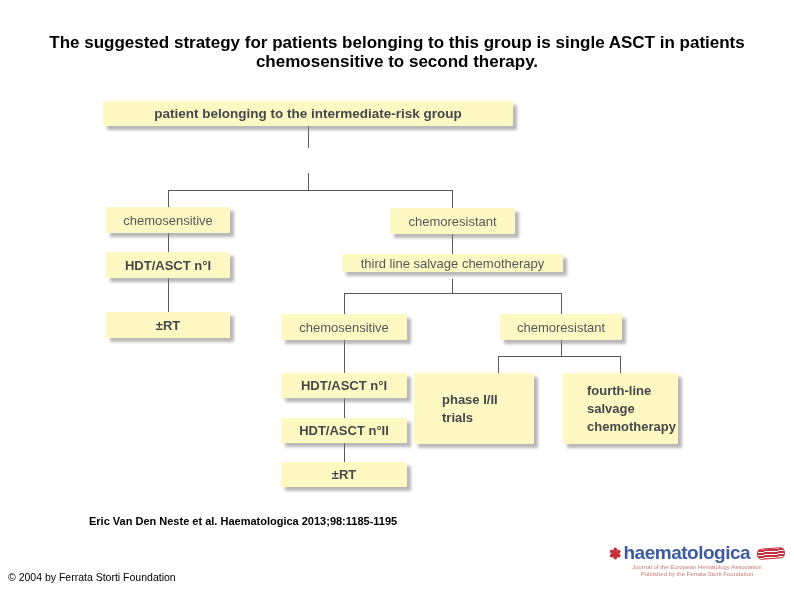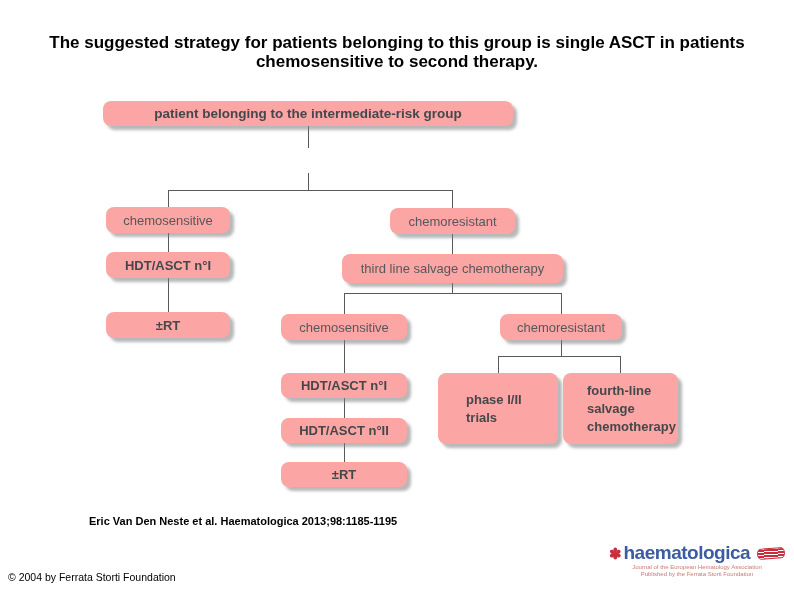--- a/index.html
+++ b/index.html
@@ -7,21 +7,21 @@
     position:relative;width:794px;height:595px;background:#ffffff;overflow:hidden;
     font-family:"Liberation Sans",sans-serif;
   }
   .title{
     position:absolute;top:33px;left:0;width:794px;text-align:center;
     font-weight:bold;font-size:17px;line-height:19px;color:#000;
   }
   
   .node{
     position:absolute;box-sizing:border-box;z-index:2;
-    background:#fca5a5;border-radius:8px;
+    background:#fef9c3;border-radius:1px;
     box-shadow:4px 4px 3px rgba(125,125,125,.55);
     display:flex;align-items:center;justify-content:center;
     font-size:13px;color:#55585b;text-align:center;
   }
   .node.b{font-weight:bold;color:#45484b;}
   .node.big{font-size:13.5px;}
   .node.left{justify-content:flex-start;text-align:left;line-height:18px;}
   
   .cv{position:absolute;width:1px;background:#58595b;z-index:1;}
   .ch{position:absolute;height:1px;background:#58595b;z-index:1;}
@@ -85,31 +85,31 @@
 
   <div class="node b big" style="left:103px;top:101px;width:410px;height:25px">patient belonging to the intermediate-risk group</div>
 
 
   <div class="node" style="left:106px;top:207px;width:124px;height:26px">chemosensitive</div>
 
   <div class="node" style="left:390px;top:208px;width:125px;height:26px">chemoresistant</div>
 
   <div class="node b" style="left:106px;top:252px;width:124px;height:26px">HDT/ASCT n°I</div>
 
-  <div class="node" style="left:342px;top:254px;width:221px;height:29px">third line salvage chemotherapy</div>
+  <div class="node" style="left:342px;top:254px;width:221px;height:18px">third line salvage chemotherapy</div>
 
   <div class="node b" style="left:106px;top:312px;width:124px;height:26px">±RT</div>
 
   <div class="node" style="left:281px;top:314px;width:126px;height:26px">chemosensitive</div>
 
   <div class="node" style="left:500px;top:314px;width:122px;height:26px">chemoresistant</div>
 
   <div class="node b" style="left:281px;top:373px;width:126px;height:25px">HDT/ASCT n°I</div>
 
-  <div class="node b left" style="left:438px;top:373px;width:120px;height:71px;padding-left:28px;padding-right:8px">phase I/II trials</div>
+  <div class="node b left" style="left:414px;top:373px;width:120px;height:71px;padding-left:28px;padding-right:8px">phase I/II trials</div>
 
   <div class="node b left" style="left:563px;top:373px;width:115px;height:71px;padding-left:24px;padding-right:6px">fourth-line salvage chemotherapy</div>
 
   <div class="node b" style="left:281px;top:418px;width:126px;height:25px">HDT/ASCT n°II</div>
 
   <div class="node b" style="left:281px;top:462px;width:126px;height:25px">±RT</div>
 
   <div class="citation">Eric Van Den Neste et al. Haematologica 2013;98:1185-1195</div>
   <div class="copyright">© 2004 by Ferrata Storti Foundation</div>
 

